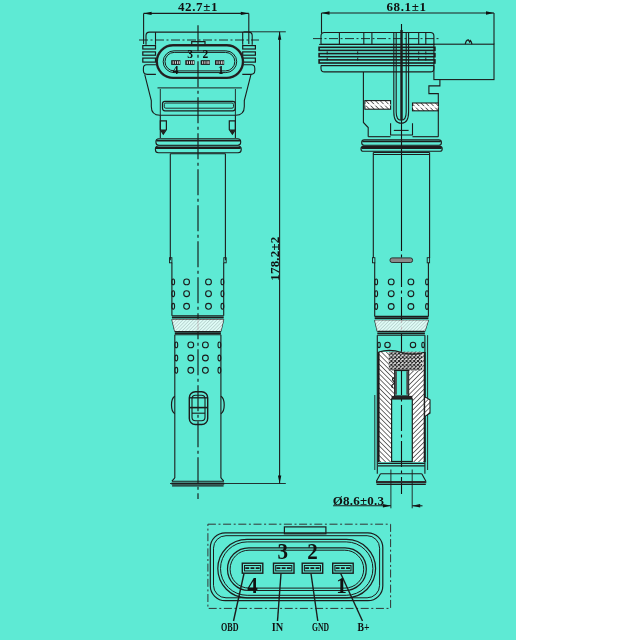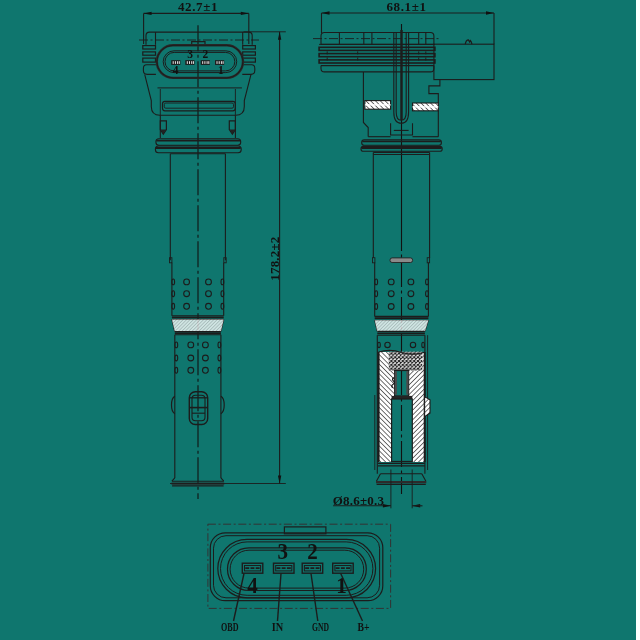--- a/index.html
+++ b/index.html
@@ -1,16 +1,16 @@
 <!DOCTYPE html>
 <html><head>
 <meta charset="utf-8">
 <style>
   html,body{margin:0;padding:0;background:#ffffff;}
-  .page{width:636px;height:640px;position:relative;background:#0f766e;overflow:hidden;}
+  .page{width:516px;height:640px;position:relative;background:#5eead4;overflow:hidden;}
   text{font-family:"Liberation Serif",serif;font-weight:bold;fill:#111;}
 </style>
 </head>
 <body>
 <div class="page">
 <svg width="640" height="640" viewBox="0 0 640 640">
 <defs>
   <pattern id="hA" patternUnits="userSpaceOnUse" width="3.4" height="3.4" patternTransform="rotate(-45)">
     <rect width="3.4" height="3.4" fill="#fff"></rect>
     <line x1="0" y1="0" x2="0" y2="3.4" stroke="#1c1c1c" stroke-width="1.25"></line>

